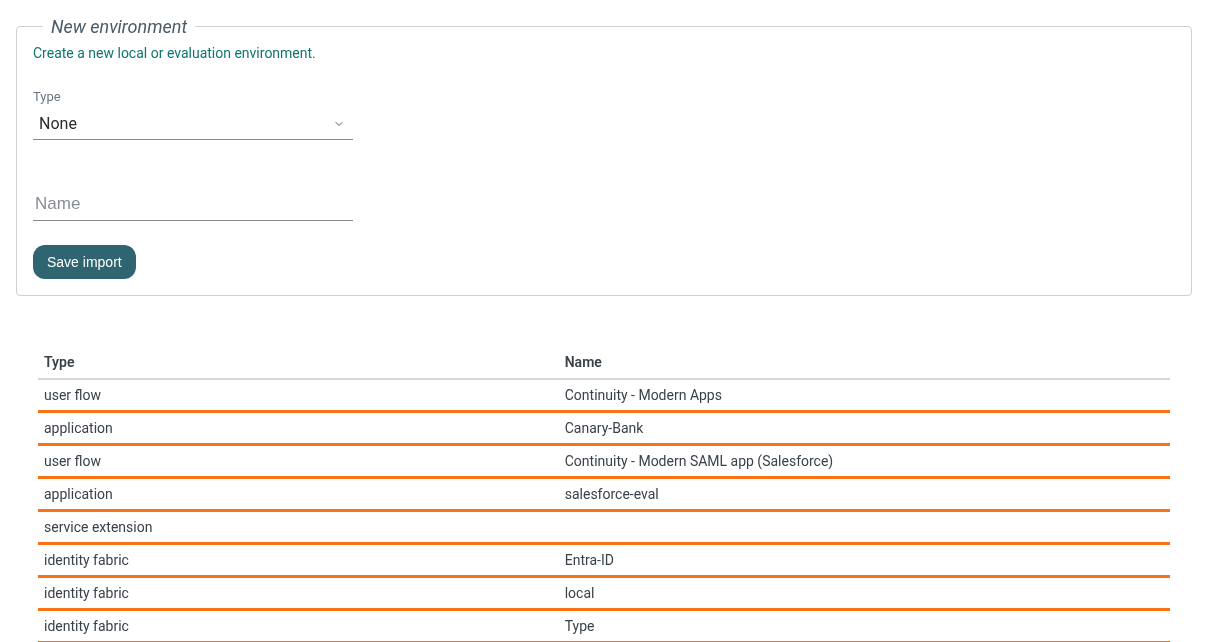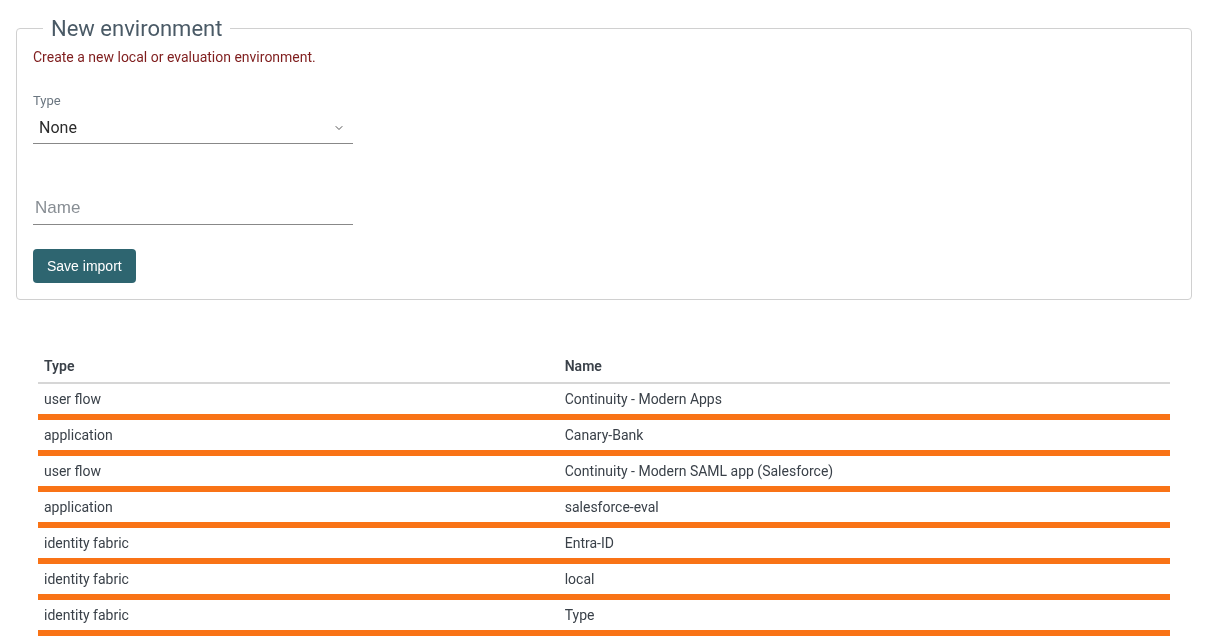--- a/index.html
+++ b/index.html
@@ -15,27 +15,28 @@
       width: 1208px;
     }
     fieldset.panel {
       border: 1px solid #d0d0d0;
       border-radius: 4px;
       padding: 16px;
       padding-top: 8px;
       margin-bottom: 50px;
     }
     fieldset.panel legend {
-      font-size: 22px;
+      font-size: 18px;
       color: #4a5a66;
       padding: 0 8px;
       margin-left: 10px;
+      font-style: italic;
     }
     .description {
-      color: #7f1d1d;
+      color: #0f766e;
       font-size: 14px;
       margin-bottom: 28px;
     }
     .form-label {
       font-size: 13px;
       color: #6b7680;
       display: block;
       margin-bottom: 4px;
     }
     .select-wrapper {
@@ -79,21 +80,21 @@
       background: transparent;
       outline: none;
     }
     .text-input::placeholder {
       color: #888e94;
     }
     .btn-primary {
       background: #2e6570;
       color: #ffffff;
       border: none;
-      border-radius: 4px;
+      border-radius: 12px;
       padding: 9px 14px;
       font-size: 14px;
       cursor: pointer;
     }
     .table-container {
       padding: 0 22px;
     }
     table {
       width: 100%;
       border-collapse: collapse;
@@ -103,21 +104,21 @@
       font-weight: 600;
       font-size: 14px;
       color: #3a4149;
       padding: 8px 6px;
       border-bottom: 2px solid #d6d6d6;
     }
     tbody td {
       font-size: 14px;
       color: #3a4149;
       padding: 7px 6px;
-      border-bottom: 6px solid #f97316;
+      border-bottom: 3px solid #f97316;
     }
     th.col-type, td.col-type {
       width: 46%;
     }
   </style>
 </head>
 <body>
 
 <fieldset class="panel">
   <legend>New environment</legend>
@@ -159,20 +160,24 @@
         </tr>
         <tr>
           <td class="col-type">user flow</td>
           <td>Continuity - Modern SAML app (Salesforce)</td>
         </tr>
         <tr>
           <td class="col-type">application</td>
           <td>salesforce-eval</td>
         </tr>
         <tr>
+          <td class="col-type">service extension</td>
+          <td></td>
+        </tr>
+        <tr>
           <td class="col-type">identity fabric</td>
           <td>Entra-ID</td>
         </tr>
         <tr>
           <td class="col-type">identity fabric</td>
           <td>local</td>
         </tr>
         <tr>
           <td class="col-type">identity fabric</td>
           <td>Type</td>

